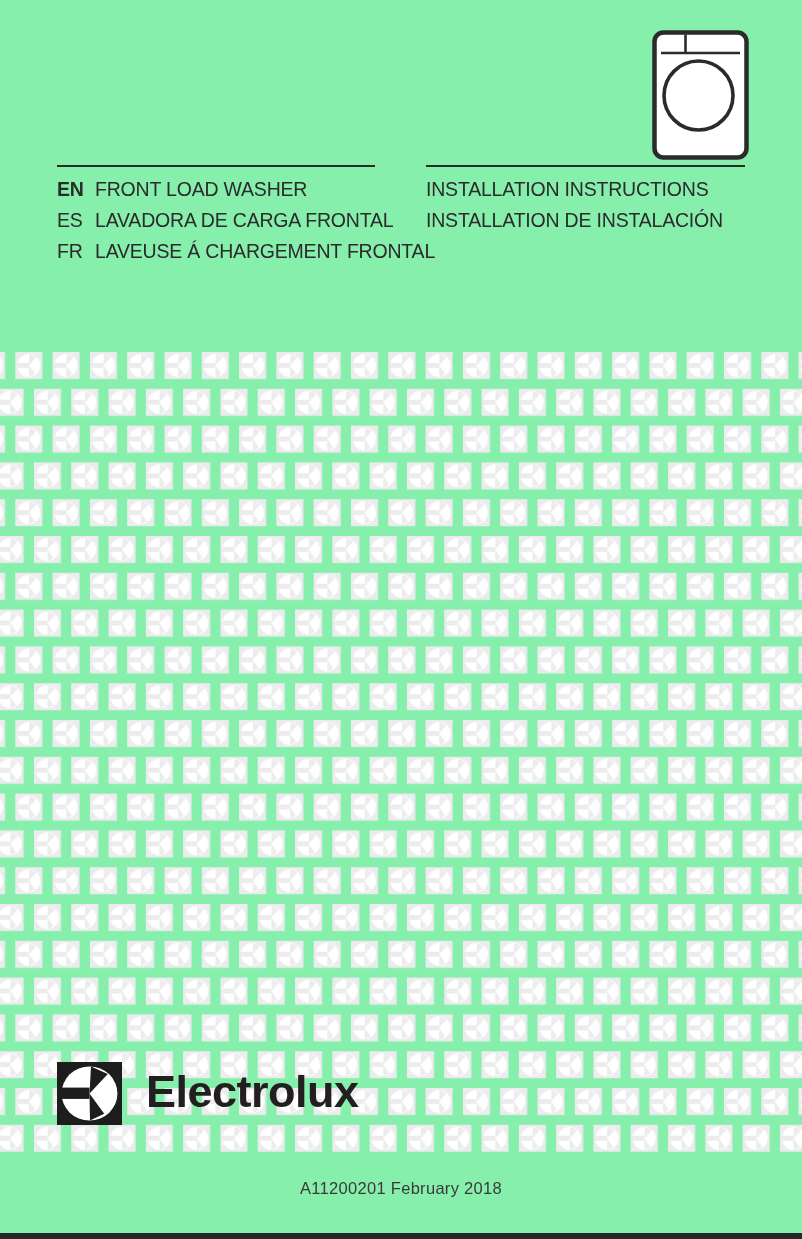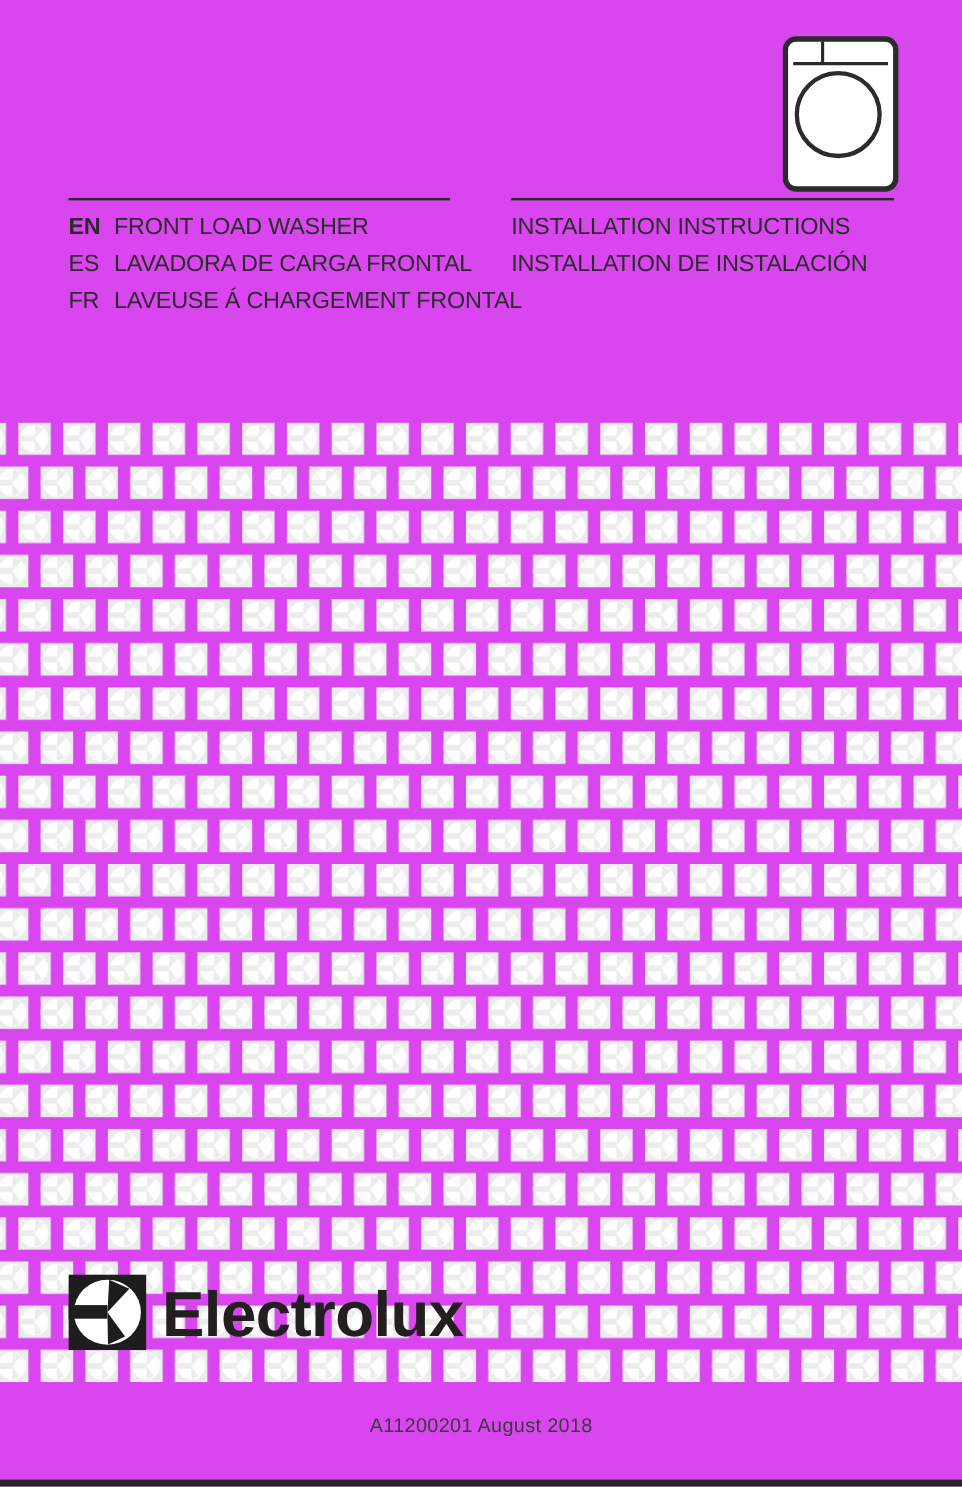--- a/index.html
+++ b/index.html
@@ -5,21 +5,21 @@
   html, body {
     margin: 0;
     padding: 0;
     background: #ffffff;
     font-family: "Liberation Sans", "DejaVu Sans", sans-serif;
   }
   .page {
     position: relative;
     width: 802px;
     height: 1239px;
-    background: #d946ef;
+    background: #86efac;
     overflow: hidden;
   }
 
   
   .bg-pattern {
     position: absolute;
     left: 0;
     top: 352px;
     width: 802px;
     height: 800px;
@@ -64,23 +64,23 @@
     display: flex;
     align-items: flex-start;
   }
   .brand-logo .symbol-box {
     width: 65px;
     height: 63px;
     display: block;
     color: #1d1d1d;
   }
   .brand-wordmark {
-    margin-left: 13px;
+    margin-left: 24px;
     margin-top: 7px;
-    font-size: 53px;
+    font-size: 45px;
     font-weight: bold;
     letter-spacing: -0.5px;
     line-height: 1;
     color: #231f20;
   }
 
   
   .footer-code {
     position: absolute;
     left: 0;
@@ -155,17 +155,17 @@
     <div>INSTALLATION DE INSTALACIÓN</div>
   </div>
 
   <div class="brand-logo">
     <svg class="symbol-box" width="65" height="63" viewBox="0 0 64 64" preserveAspectRatio="none" xmlns="http://www.w3.org/2000/svg">
       <use href="#elux" xlink:href="#elux"></use>
     </svg>
     <span class="brand-wordmark">Electrolux</span>
   </div>
 
-  <div class="footer-code">A11200201 August 2018</div>
+  <div class="footer-code">A11200201 February 2018</div>
 
   <div class="footer-bar"></div>
 
 </div>
 
 </body></html>

